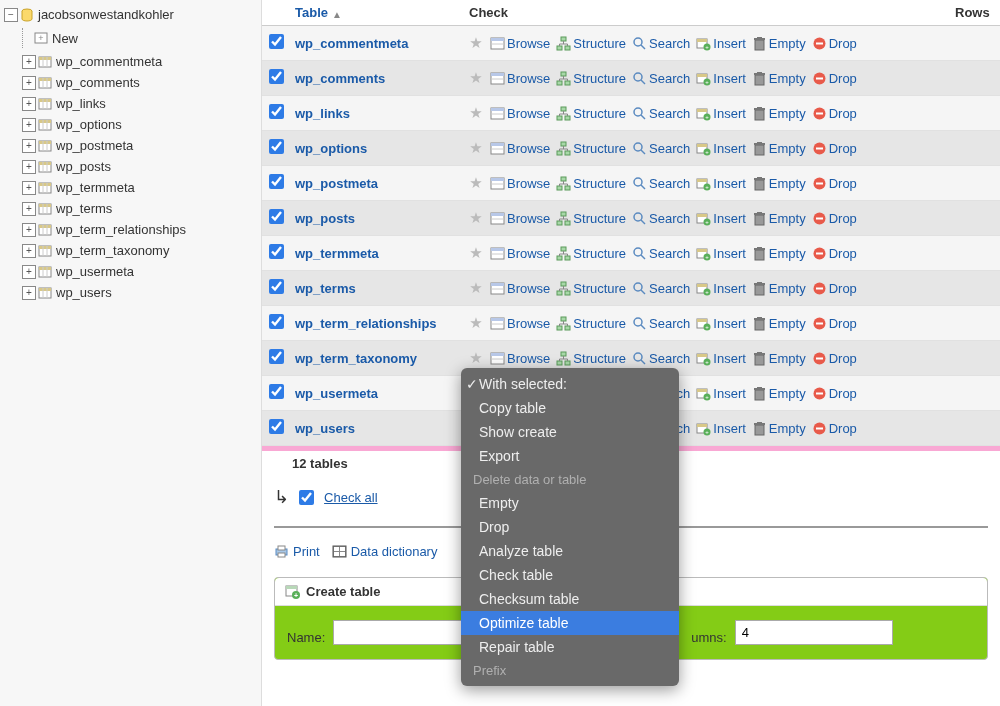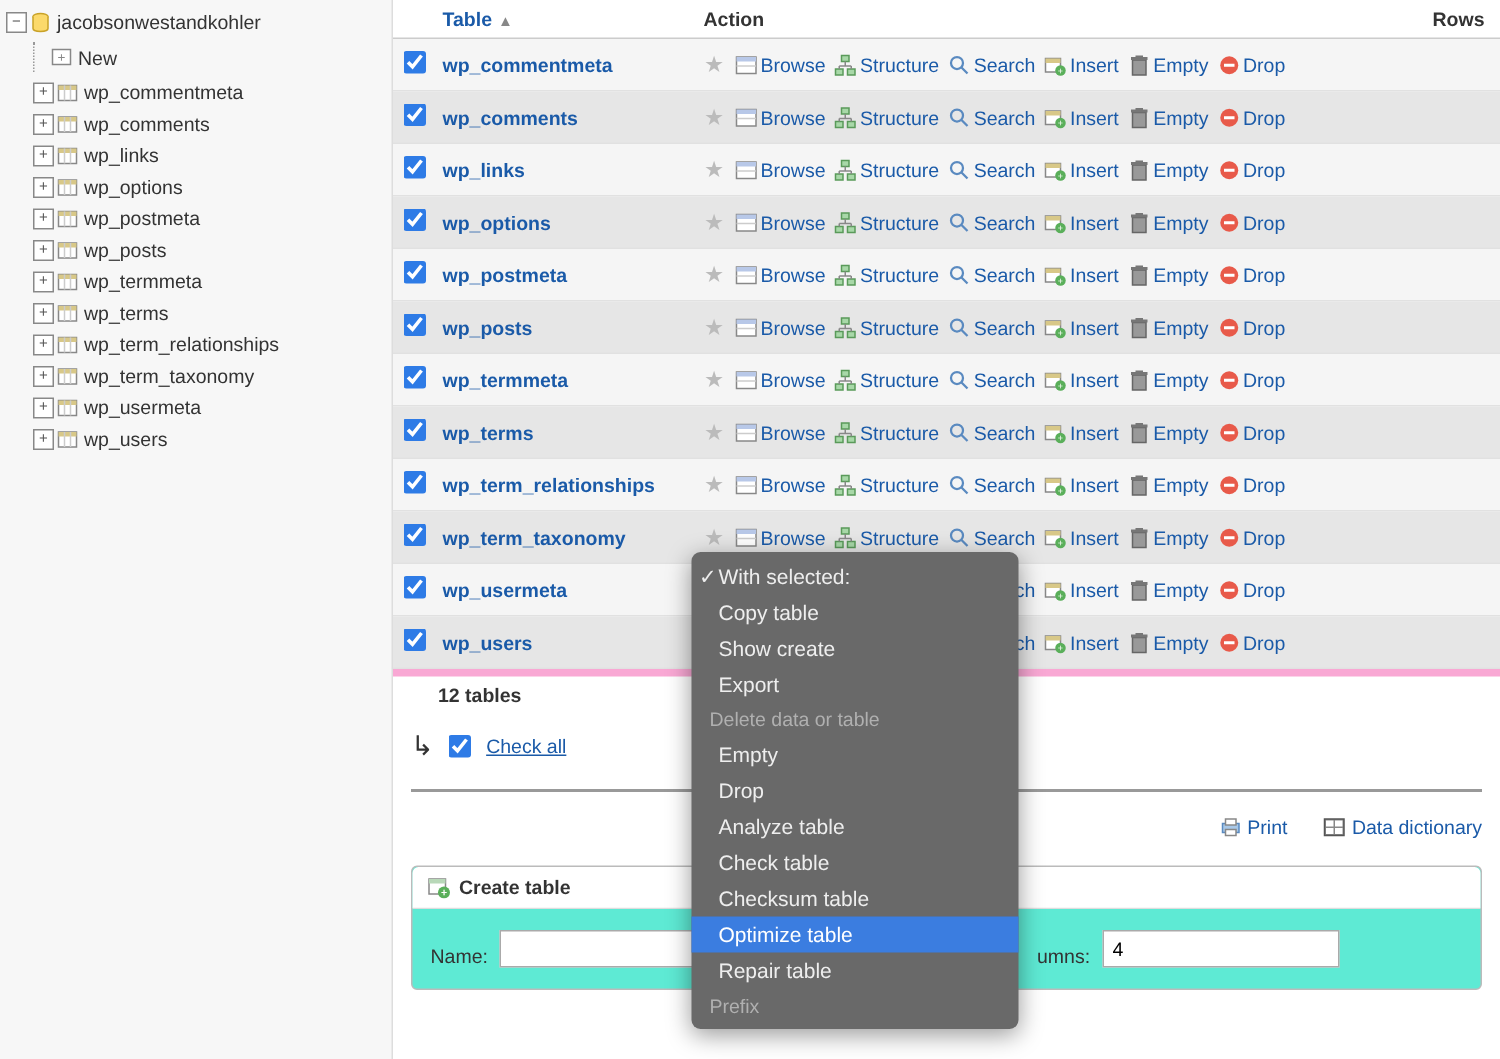--- a/index.html
+++ b/index.html
@@ -28,23 +28,23 @@
 .cell-star { width: 24px; text-align: center; }
 .star-icon { color: #bbb; font-size: 15px; cursor: pointer; }
 .cell-actions { flex: 1; display: flex; gap: 6px; padding: 2px; flex-wrap: nowrap; }
 .action-link { color: #1a5aa8; display: inline-flex; align-items: center; gap: 2px; cursor: pointer; white-space: nowrap; font-size: 13px; }
 .action-ico { width: 15px; height: 15px; display: inline-flex; align-items: center; justify-content: center; }
 .summary-row { padding: 5px 5px 5px 30px; font-weight: bold; color: #333; border-top: 5px solid #f9a8d4; }
 .check-all-row { display: flex; align-items: center; padding: 10px 12px; gap: 10px; }
 .arrow-up-right { font-size: 18px; }
 .check-all-label { color: #1a5aa8; cursor: pointer; text-decoration: underline; }
 .hr-line { border-top: 2px solid #999; margin: 8px 12px; }
-.print-row { padding: 8px 12px; display: flex; gap: 24px; justify-content: flex-end; }
+.print-row { padding: 8px 12px; display: flex; gap: 12px; }
 .print-link { color: #1a5aa8; display: inline-flex; align-items: center; gap: 4px; cursor: pointer; }
-.create-box { margin: 10px 12px; border: 1px solid #bbb; border-radius: 4px; background: #5eead4; }
+.create-box { margin: 10px 12px; border: 1px solid #bbb; border-radius: 4px; background: #84cc16; }
 .create-header { display: flex; align-items: center; gap: 6px; padding: 6px 10px; border-bottom: 1px solid #ddd; background: #fff; border-radius: 4px 4px 0 0; font-weight: bold; }
 .create-body { padding: 14px 12px; display: flex; align-items: flex-end; gap: 8px; }
 .create-body input[type="text"] { padding: 4px 6px; border: 1px solid #aaa; font-size: 13px; background: #fff; }
 .name-input { width: 150px; }
 .cols-input { width: 158px; }
 .go-row { padding: 8px 12px; border-top: 1px solid #ccc; background: #f0f0f0; }
 .go-btn { padding: 5px 14px; border: 1px solid #999; background: linear-gradient(#fff,#e8e8e8); border-radius: 14px; font-weight: bold; cursor: pointer; font-size: 13px; }
 
 .context-menu { position: absolute; left: 461px; top: 368px; width: 218px; background: #696969; border-radius: 6px; box-shadow: 0 4px 16px rgba(0,0,0,0.4); color: #eee; font-size: 14px; padding: 4px 0; z-index: 100; }
 .menu-item { padding: 4px 18px; cursor: pointer; position: relative; }
@@ -227,21 +227,21 @@
       </div>
   </div>
 
   <div class="main">
     <div class="table-header">
       <div class="th-check"></div>
       <div class="th-table">
         <span>Table</span>
         <span class="sort-icon">▲</span>
       </div>
-      <div class="th-action">Action</div>
+      <div class="th-action">Check</div>
       <div class="th-rows">Rows</div>
     </div>
     <div id="table-rows">
         <div class="table-row odd">
     <div class="cell-check"><input type="checkbox" checked="" style=""></div>
     <div class="cell-name">wp_commentmeta</div>
     <div class="cell-star"><span class="star-icon">★</span></div>
     <div class="cell-actions">
       <span class="action-link"><span class="action-ico">
                 <svg width="15" height="15" viewBox="0 0 15 15">

